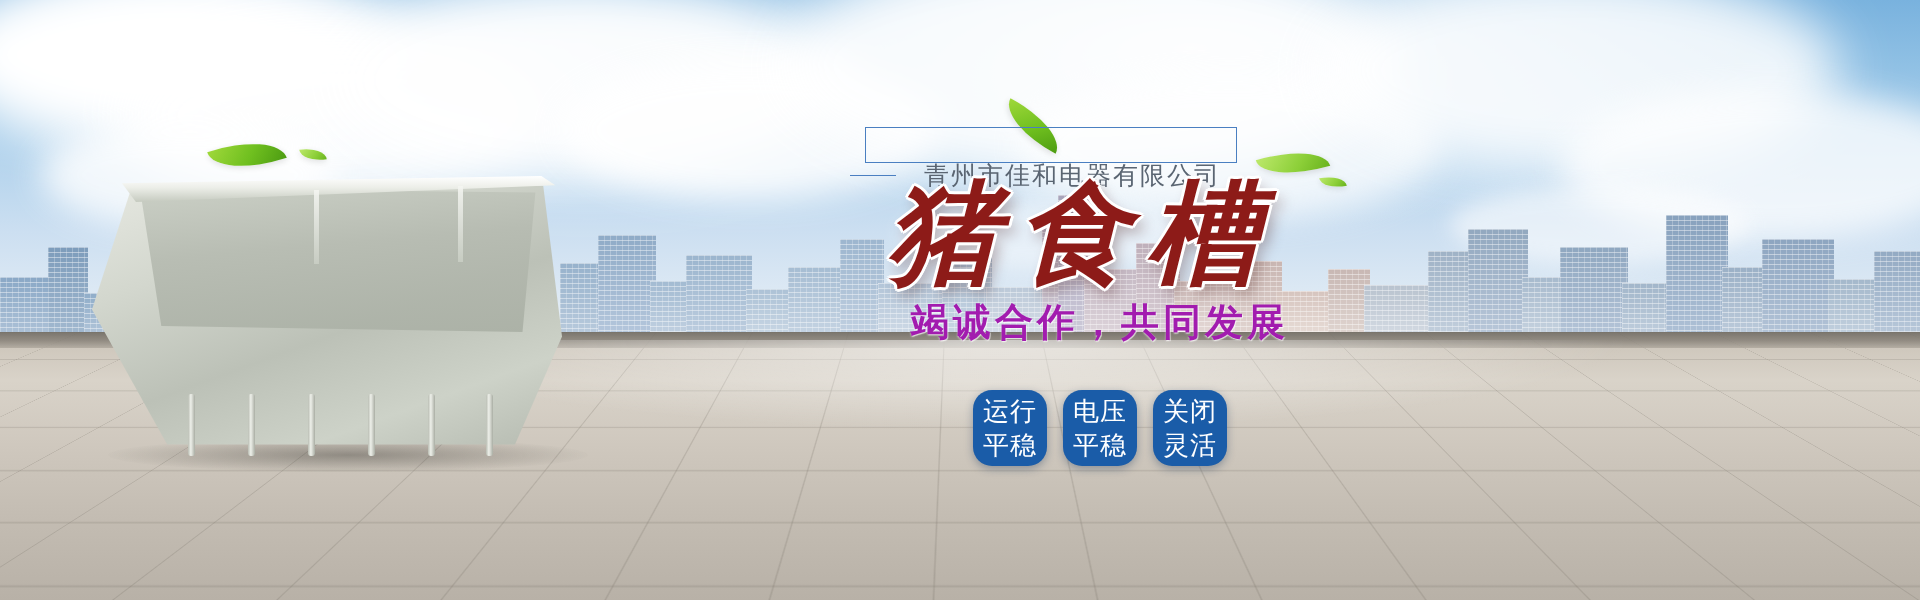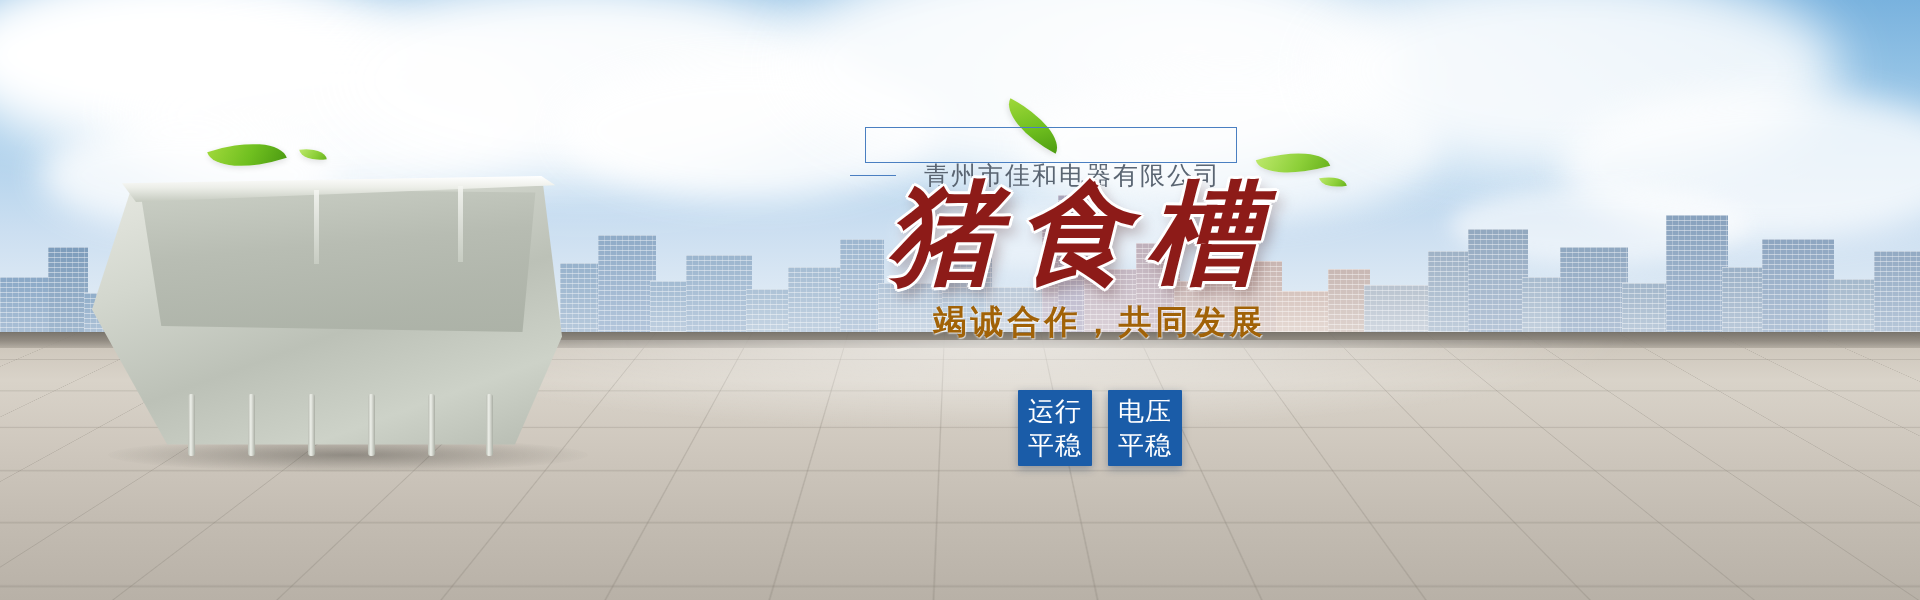--- a/index.html
+++ b/index.html
@@ -119,32 +119,32 @@
     color:#8d1b18;
     text-align:center;
     text-shadow:
       2px 2px 0 #ffffff, -2px 2px 0 #ffffff, 2px -2px 0 #ffffff, -2px -2px 0 #ffffff,
       0 3px 0 #ffffff, 0 -3px 0 #ffffff, 3px 0 0 #ffffff, -3px 0 0 #ffffff,
       5px 8px 14px rgba(70,20,18,.35);
     font-family:"DejaVu Serif","Liberation Serif",serif;
   }
   .subtitle{
     position:absolute;left:20px;top:196px;width:760px;height:52px;
-    font-size:33px;line-height:52px;letter-spacing:4px;font-weight:700;
-    color:#a16207;text-align:center;white-space:nowrap;
+    font-size:38px;line-height:52px;letter-spacing:4px;font-weight:700;
+    color:#a21caf;text-align:center;white-space:nowrap;
     text-shadow:0 1px 2px rgba(255,255,255,.65), 1px 1px 0 rgba(255,255,255,.45);
     font-family:"DejaVu Sans","Liberation Sans",sans-serif;
   }
 
   .badges{
     position:absolute;left:20px;top:290px;width:760px;height:90px;
     display:flex;align-items:flex-start;justify-content:center;gap:16px;
   }
   .badge{
-    width:74px;height:76px;border-radius:1px;
+    width:74px;height:76px;border-radius:19px;
     background:#1a5ca8;
     box-shadow:0 3px 8px rgba(20,50,90,.35);
     display:flex;flex-direction:column;align-items:center;justify-content:center;
     color:#ffffff;font-size:26px;line-height:34px;letter-spacing:1px;font-weight:400;
     font-family:"DejaVu Sans","Liberation Sans",sans-serif;
   }
   .badge span{display:block;}
 </style>
 </head>
 <body>
@@ -245,17 +245,21 @@
 
     <div class="badges">
       <div class="badge">
         <span>运行</span>
         <span>平稳</span>
       </div>
       <div class="badge">
         <span>电压</span>
         <span>平稳</span>
       </div>
+      <div class="badge">
+        <span>关闭</span>
+        <span>灵活</span>
+      </div>
     </div>
 
   </div>
 
 </div>
 
 </body></html>

